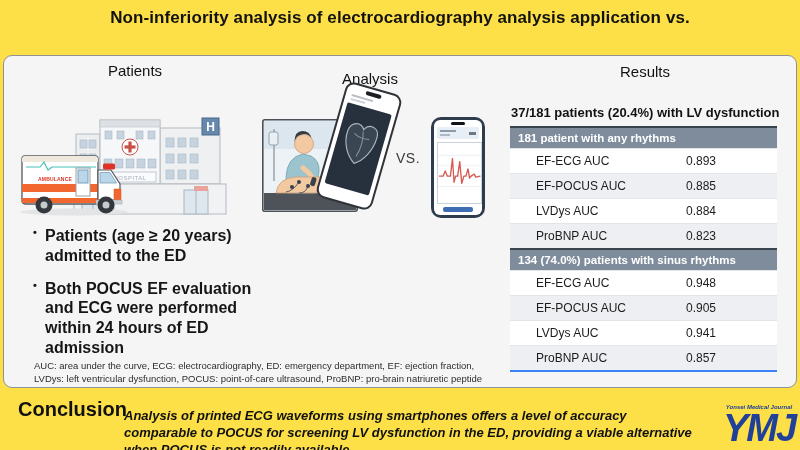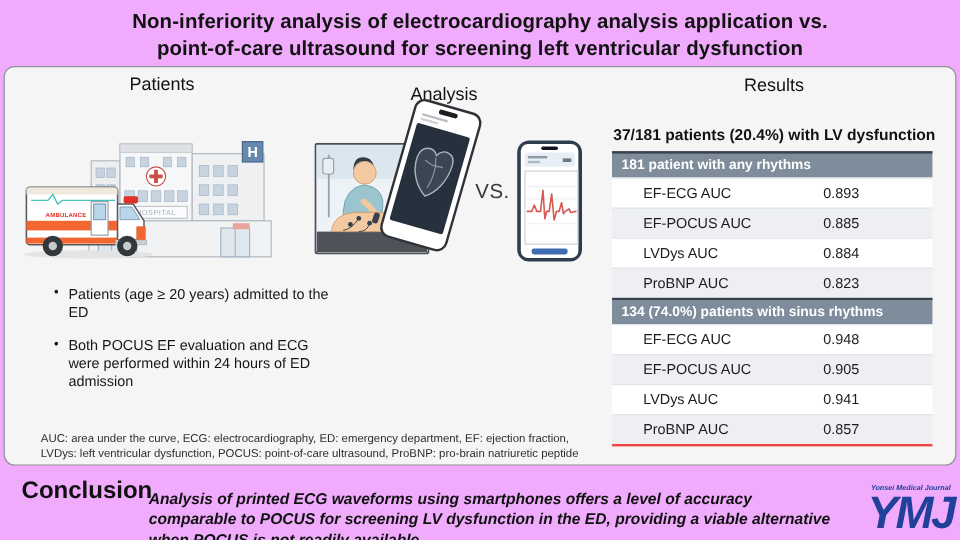--- a/index.html
+++ b/index.html
@@ -1,67 +1,67 @@
 <!DOCTYPE html>
 <html><head>
 <meta charset="utf-8">
 <style>
   html,body{margin:0;padding:0;}
   body{width:800px;height:450px;overflow:hidden;background:#fff;
        font-family:"Liberation Sans", sans-serif;-webkit-font-smoothing:antialiased;}
-  .canvas{position:relative;width:800px;height:450px;background:#f0abfc;}
+  .canvas{position:relative;width:800px;height:450px;background:#fde047;}
   .abs{position:absolute;}
 
   
   .title{top:7px;left:0;width:800px;text-align:center;font-size:17px;font-weight:bold;
          color:#121212;line-height:1.35;letter-spacing:0.1px;}
 
   
   .content-panel{top:55px;left:3px;width:792px;height:331px;background:#f5f5f6;
                  border:1px solid #8f9296;border-radius:9px;}
 
   .col-header{font-size:15px;font-weight:normal;color:#121212;text-align:center;width:120px;}
   .ph{left:75px;top:62px;}
   .mh{left:310px;top:70px;}
   .rh{left:585px;top:63px;}
 
   
-  ul.bullets{list-style:none;margin:16px;padding:0;font-size:12px;font-weight:normal;
+  ul.bullets{list-style:none;margin:4px;padding:0;font-size:16px;font-weight:bold;
              color:#161616;line-height:1.24;}
   ul.bullets li{position:relative;padding-left:13px;}
   ul.bullets li::before{content:"•";position:absolute;left:1px;top:0;font-size:11px;}
   .patients-bullets{left:28px;top:222px;width:234px;}
   .patients-bullets li{margin-bottom:13px;}
   .methods-bullets{left:267px;top:223px;width:230px;}
   .methods-bullets li{margin-bottom:17px;}
 
   
   .scene{left:262px;top:119px;width:96px;height:93px;}
   .tilt-phone{left:330px;top:86px;width:58px;height:120px;transform:rotate(16deg);
               background:#fff;border:2px solid #2f3338;border-radius:9px;box-sizing:border-box;z-index:3;}
   .tilt-notch{position:absolute;top:3px;left:50%;transform:translateX(-50%);width:16px;height:4px;
               border-radius:2px;background:#1b1e22;}
   .tilt-line1{position:absolute;top:10px;left:6px;width:22px;height:2px;background:#b8bec4;}
   .tilt-line2{position:absolute;top:14px;left:6px;width:15px;height:2px;background:#cdd2d7;}
   .tilt-screen{position:absolute;top:19px;left:4px;right:4px;height:84px;background:#26313d;border-radius:2px;}
-  .vs{left:396px;top:150px;font-size:17px;color:#3a3a3a;letter-spacing:0.5px;}
+  .vs{left:396px;top:150px;font-size:14px;color:#3a3a3a;letter-spacing:0.5px;}
   .ecg-phone{left:431px;top:117px;width:54px;height:101px;background:#2e3c4d;border-radius:10px;
              box-sizing:border-box;padding:3px;z-index:3;}
   .ecg-inner{position:relative;width:48px;height:95px;background:#fff;border-radius:6px;overflow:hidden;}
   .ecg-notch{position:absolute;top:2px;left:50%;transform:translateX(-50%);width:14px;height:3px;
              border-radius:1.5px;background:#10141a;}
   .ecg-head{position:absolute;top:7px;left:3px;right:3px;height:12px;background:#e7eef5;border-radius:2px;}
   .ecg-head i{position:absolute;display:block;background:#8c99a6;height:2px;}
   .ecg-chart{position:absolute;top:22px;left:3px;right:3px;height:60px;border:1px solid #c9d2da;background:#fff;}
   .ecg-btn{position:absolute;bottom:3px;left:50%;transform:translateX(-50%);width:30px;height:5px;
            border-radius:2px;background:#3e6db3;}
 
   
   .summary{left:511px;top:105px;font-size:13px;font-weight:bold;color:#121212;}
-  .results-table{left:510px;top:126px;width:267px;border-bottom:2px solid #ef4444;font-size:12px;}
+  .results-table{left:510px;top:126px;width:267px;border-bottom:2px solid #3b82f6;font-size:12px;}
   .tbl-header{background:#7e8c9c;color:#fff;font-weight:bold;font-size:11.5px;
               padding:4px 6px 4px 8px;border-top:2px solid #39434d;}
   .tbl-row{position:relative;padding:5px 0 5px 26px;color:#1c1c1c;border-top:1px solid #e2e5e8;}
   .tbl-row:nth-child(even){background:#fff;}
   .tbl-row:nth-child(odd){background:#edeff2;}
   .tbl-value{position:absolute;left:176px;top:5px;}
 
   
   .footnote{left:34px;top:360px;width:458px;font-size:9.5px;color:#2d2d2d;line-height:1.32;}
 
@@ -73,21 +73,20 @@
   .logo-abbr{font-size:38px;font-weight:bold;font-style:italic;line-height:0.95;
              letter-spacing:-2px;display:block;}
 </style>
 </head>
 <body>
 
 <div class="canvas">
 
   <div class="abs title">
     <div>Non-inferiority analysis of electrocardiography analysis  application vs.</div>
-    <div>point-of-care ultrasound for screening left ventricular dysfunction</div>
   </div>
 
   <div class="abs content-panel"></div>
 
   <div class="abs col-header ph">Patients</div>
   <div class="abs col-header mh">Analysis</div>
   <div class="abs col-header rh">Results</div>
 
   <svg class="abs" style="left:18px;top:110px;" width="218" height="108" viewBox="0 0 218 108">
 

